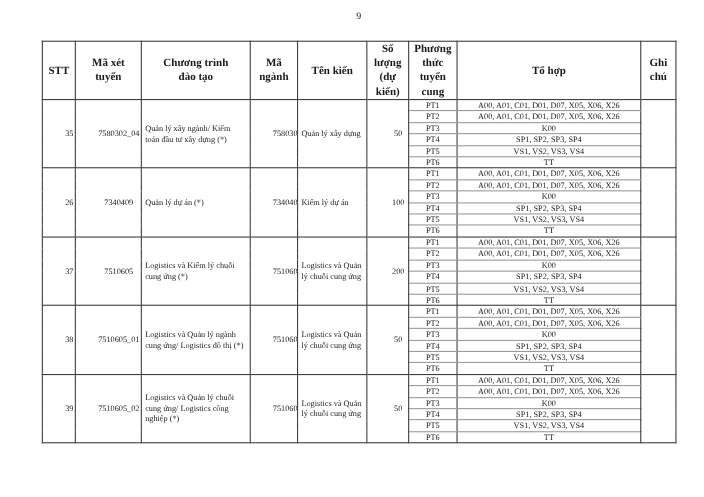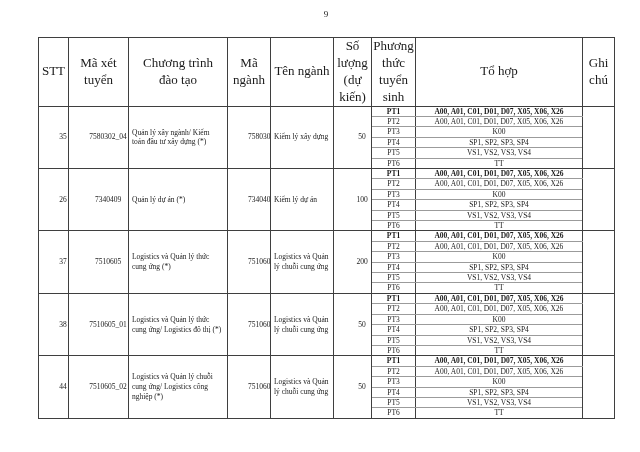--- a/index.html
+++ b/index.html
@@ -29,29 +29,29 @@
   th, td {
     border: 1px solid #3f3f3f;
     font-size: 7.5px;
     text-align: center;
     vertical-align: middle;
     padding: 0 1px;
     overflow: hidden;
     color: #1a1a1a;
   }
   th {
-    font-weight: normal;
+    font-weight: bold;
     white-space: pre-line;
     line-height: 1.3;
     height: 49px;
-    font-size: 13px;
+    font-size: 10px;
   }
   td.merged { line-height: 1.3; padding-left: 20px; }
   td.left { text-align: left; padding: 0 3px; }
-  tr.main td.ptcell { border-bottom-color: #9b9b9b; font-weight: bold; }
+  tr.main td.ptcell { border-bottom-color: #9b9b9b; }
   tr.sub td {
     border-top-color: #9b9b9b;
     border-bottom-color: #9b9b9b;
     text-align: center;
   }
   tr.sub.last td { border-bottom-color: #3f3f3f; }
   .ptcell {
     height: 9.6px;
     line-height: 9.4px;
     white-space: nowrap;
@@ -76,40 +76,40 @@
   </colgroup>
   <tbody>
   <tr class="head">
     <th>STT</th>
     <th>Mã xét
 tuyển</th>
     <th>Chương trình
 đào tạo</th>
     <th>Mã
 ngành</th>
-    <th>Tên ngành</th>
+    <th>Tên kiến</th>
     <th>Số
 lượng
 (dự
 kiến)</th>
     <th>Phương
 thức
 tuyển
-sinh</th>
+cung</th>
     <th>Tổ hợp</th>
     <th>Ghi
 chú</th>
   </tr>
 
   <tr class="main">
     <td class="merged" rowspan="6">35</td>
     <td class="merged" rowspan="6">7580302_04</td>
     <td class="merged left" rowspan="6">Quản lý xây ngành/ Kiểm toán đầu tư xây dựng (*)</td>
     <td class="merged" rowspan="6">7580302</td>
-    <td class="merged left" rowspan="6">Kiểm lý xây dựng</td>
+    <td class="merged left" rowspan="6">Quản lý xây dựng</td>
     <td class="merged" rowspan="6">50</td>
     <td class="ptcell">PT1</td>
     <td class="ptcell">A00, A01, C01, D01, D07, X05, X06, X26</td>
     <td class="merged" rowspan="6"></td>
   </tr>
   <tr class="sub">
     <td class="ptcell">PT2</td>
     <td class="ptcell">A00, A01, C01, D01, D07, X05, X06, X26</td>
   </tr>
   <tr class="sub">
@@ -157,21 +157,21 @@
     <td class="ptcell">VS1, VS2, VS3, VS4</td>
   </tr>
   <tr class="sub last">
     <td class="ptcell">PT6</td>
     <td class="ptcell">TT</td>
   </tr>
 
   <tr class="main">
     <td class="merged" rowspan="6">37</td>
     <td class="merged" rowspan="6">7510605</td>
-    <td class="merged left" rowspan="6">Logistics và Quản lý thức cung ứng (*)</td>
+    <td class="merged left" rowspan="6">Logistics và Kiểm lý chuỗi cung ứng (*)</td>
     <td class="merged" rowspan="6">7510605</td>
     <td class="merged left" rowspan="6">Logistics và Quản lý chuỗi cung ứng</td>
     <td class="merged" rowspan="6">200</td>
     <td class="ptcell">PT1</td>
     <td class="ptcell">A00, A01, C01, D01, D07, X05, X06, X26</td>
     <td class="merged" rowspan="6"></td>
   </tr>
   <tr class="sub">
     <td class="ptcell">PT2</td>
     <td class="ptcell">A00, A01, C01, D01, D07, X05, X06, X26</td>
@@ -189,21 +189,21 @@
     <td class="ptcell">VS1, VS2, VS3, VS4</td>
   </tr>
   <tr class="sub last">
     <td class="ptcell">PT6</td>
     <td class="ptcell">TT</td>
   </tr>
 
   <tr class="main">
     <td class="merged" rowspan="6">38</td>
     <td class="merged" rowspan="6">7510605_01</td>
-    <td class="merged left" rowspan="6">Logistics và Quản lý thức cung ứng/ Logistics đô thị (*)</td>
+    <td class="merged left" rowspan="6">Logistics và Quản lý ngành cung ứng/ Logistics đô thị (*)</td>
     <td class="merged" rowspan="6">7510605</td>
     <td class="merged left" rowspan="6">Logistics và Quản lý chuỗi cung ứng</td>
     <td class="merged" rowspan="6">50</td>
     <td class="ptcell">PT1</td>
     <td class="ptcell">A00, A01, C01, D01, D07, X05, X06, X26</td>
     <td class="merged" rowspan="6"></td>
   </tr>
   <tr class="sub">
     <td class="ptcell">PT2</td>
     <td class="ptcell">A00, A01, C01, D01, D07, X05, X06, X26</td>
@@ -219,21 +219,21 @@
   <tr class="sub">
     <td class="ptcell">PT5</td>
     <td class="ptcell">VS1, VS2, VS3, VS4</td>
   </tr>
   <tr class="sub last">
     <td class="ptcell">PT6</td>
     <td class="ptcell">TT</td>
   </tr>
 
   <tr class="main">
-    <td class="merged" rowspan="6">44</td>
+    <td class="merged" rowspan="6">39</td>
     <td class="merged" rowspan="6">7510605_02</td>
     <td class="merged left" rowspan="6">Logistics và Quản lý chuỗi cung ứng/ Logistics công nghiệp (*)</td>
     <td class="merged" rowspan="6">7510605</td>
     <td class="merged left" rowspan="6">Logistics và Quản lý chuỗi cung ứng</td>
     <td class="merged" rowspan="6">50</td>
     <td class="ptcell">PT1</td>
     <td class="ptcell">A00, A01, C01, D01, D07, X05, X06, X26</td>
     <td class="merged" rowspan="6"></td>
   </tr>
   <tr class="sub">

